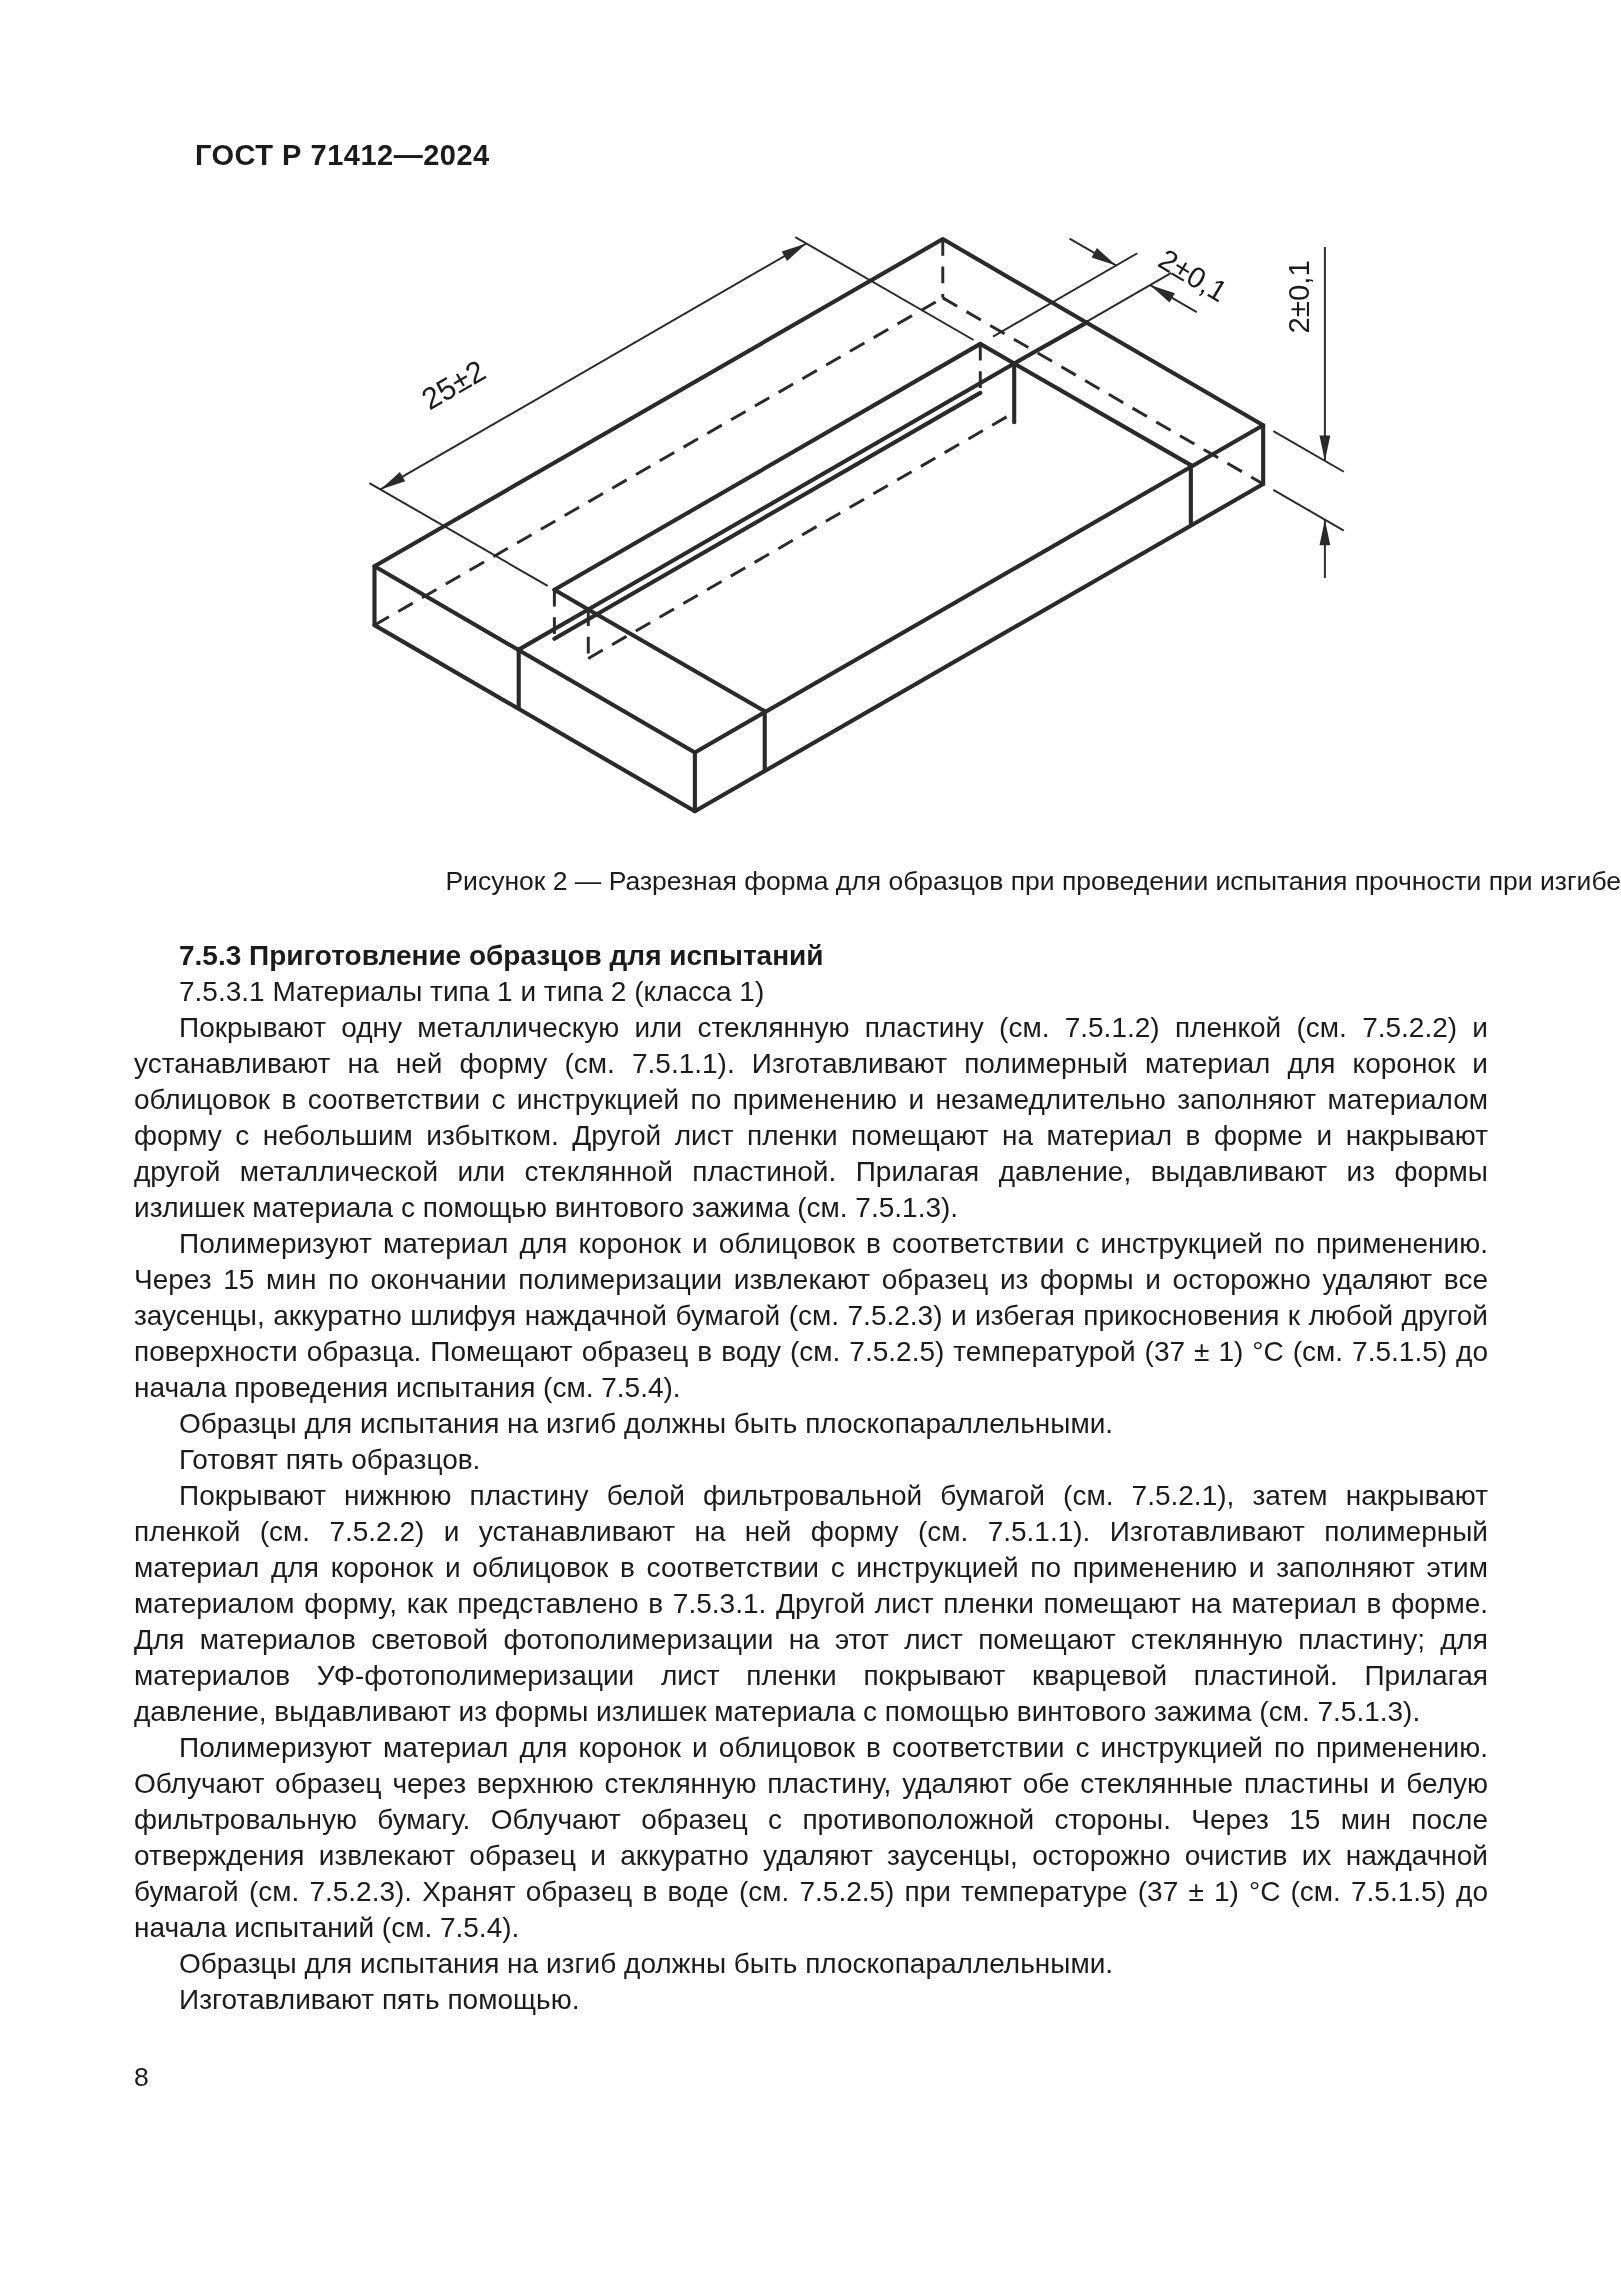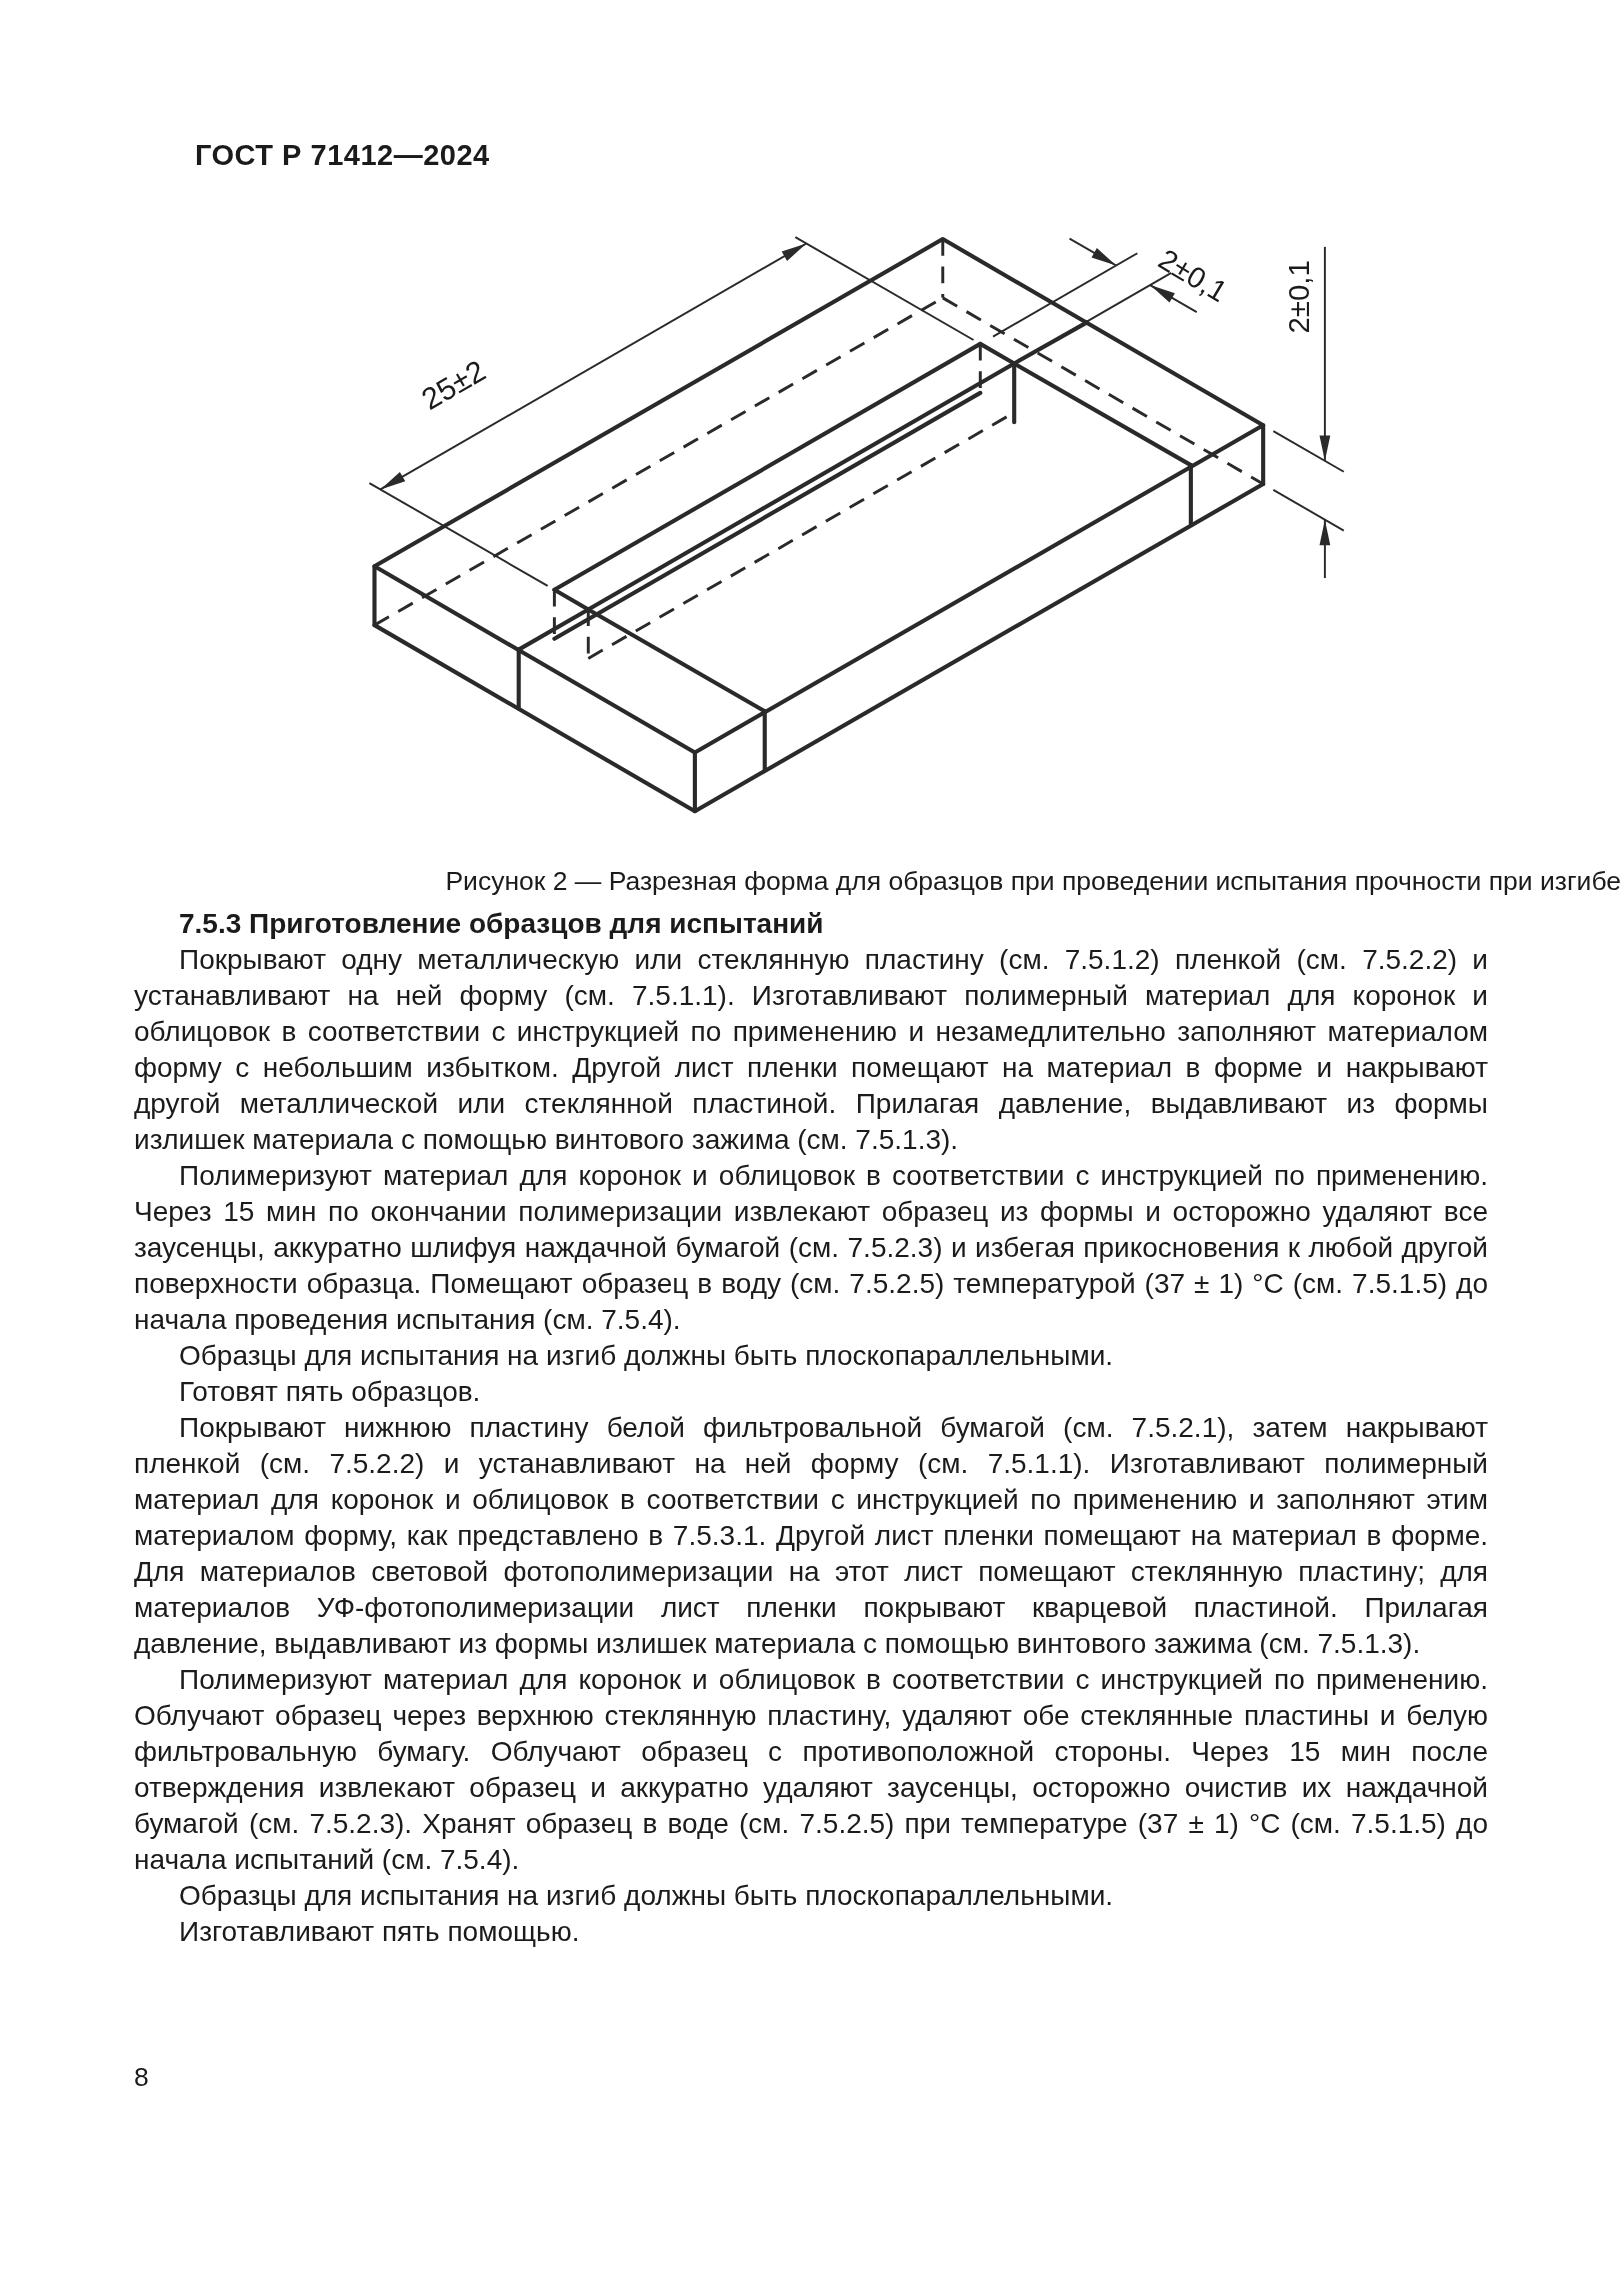--- a/index.html
+++ b/index.html
@@ -21,21 +21,21 @@
     position:absolute;left:0;top:866px;width:100%;
     text-align:right;font-size:26.5px;
   }
   .body-text{
     position:absolute;left:134px;top:906px;width:1354px;
   }
   .para{
     font-size:28px;line-height:36px;
     text-align:justify;text-indent:45px;margin:0;
   }
-  .para.bold{font-weight:bold;text-align:left;}
+  .para.bold{font-weight:bold;text-align:left;margin-top:32px;}
   .page-number{
     position:absolute;left:134px;top:2062px;font-size:26.5px;
   }
   svg .obj{stroke:#2a2a2a;stroke-width:4.2;fill:none;stroke-linecap:round;stroke-linejoin:round;}
   svg .hid{stroke:#2a2a2a;stroke-width:3;fill:none;stroke-dasharray:17 11;stroke-linecap:butt;}
   svg .dim{stroke:#2a2a2a;stroke-width:2;fill:none;stroke-linecap:butt;}
   svg .arr{fill:#2a2a2a;stroke:none;}
   svg text{fill:#1b1b1b;font-family:"Liberation Sans",sans-serif;}
 </style>
 </head>
@@ -111,20 +111,21 @@
       <path class="arr" d="M1352 470.4 L1346.5 444.4 L1357.5 444.4 Z"></path>
       <path class="arr" d="M1352 530.4 L1346.5 556.4 L1357.5 556.4 Z"></path>
       <text transform="translate(1336,303) rotate(-90)" text-anchor="middle" font-size="30">2±0,1</text>
     </g>
   </svg>
 
   <div class="figure-caption">Рисунок 2 — Разрезная форма для образцов при проведении испытания прочности при изгибе</div>
 
   <div class="body-text">
       <p class="para bold">7.5.3 Приготовление образцов для испытаний</p>
+      <p class="para">7.5.3.1 Материалы типа 1 и типа 2 (класса 1)</p>
       <p class="para">Покрывают одну металлическую или стеклянную пластину (см. 7.5.1.2) пленкой (см. 7.5.2.2) и устанавливают на ней форму (см. 7.5.1.1). Изготавливают полимерный материал для коронок и облицовок в соответствии с инструкцией по применению и незамедлительно заполняют материалом форму с небольшим избытком. Другой лист пленки помещают на материал в форме и накрывают другой металлической или стеклянной пластиной. Прилагая давление, выдавливают из формы излишек материала с помощью винтового зажима (см. 7.5.1.3).</p>
       <p class="para">Полимеризуют материал для коронок и облицовок в соответствии с инструкцией по применению. Через 15 мин по окончании полимеризации извлекают образец из формы и осторожно удаляют все заусенцы, аккуратно шлифуя наждачной бумагой (см. 7.5.2.3) и избегая прикосновения к любой другой поверхности образца. Помещают образец в воду (см. 7.5.2.5) температурой (37 ± 1) °С (см. 7.5.1.5) до начала проведения испытания (см. 7.5.4).</p>
       <p class="para">Образцы для испытания на изгиб должны быть плоскопараллельными.</p>
       <p class="para">Готовят пять образцов.</p>
       <p class="para">Покрывают нижнюю пластину белой фильтровальной бумагой (см. 7.5.2.1), затем накрывают пленкой (см. 7.5.2.2) и устанавливают на ней форму (см. 7.5.1.1). Изготавливают полимерный материал для коронок и облицовок в соответствии с инструкцией по применению и заполняют этим материалом форму, как представлено в 7.5.3.1. Другой лист пленки помещают на материал в форме. Для материалов световой фотополимеризации на этот лист помещают стеклянную пластину; для материалов УФ-фотополимеризации лист пленки покрывают кварцевой пластиной. Прилагая давление, выдавливают из формы излишек материала с помощью винтового зажима (см. 7.5.1.3).</p>
       <p class="para">Полимеризуют материал для коронок и облицовок в соответствии с инструкцией по применению. Облучают образец через верхнюю стеклянную пластину, удаляют обе стеклянные пластины и белую фильтровальную бумагу. Облучают образец с противоположной стороны. Через 15 мин после отверждения извлекают образец и аккуратно удаляют заусенцы, осторожно очистив их наждачной бумагой (см. 7.5.2.3). Хранят образец в воде (см. 7.5.2.5) при температуре (37 ± 1) °С (см. 7.5.1.5) до начала испытаний (см. 7.5.4).</p>
       <p class="para">Образцы для испытания на изгиб должны быть плоскопараллельными.</p>
       <p class="para">Изготавливают пять помощью.</p>
     </div>
 

